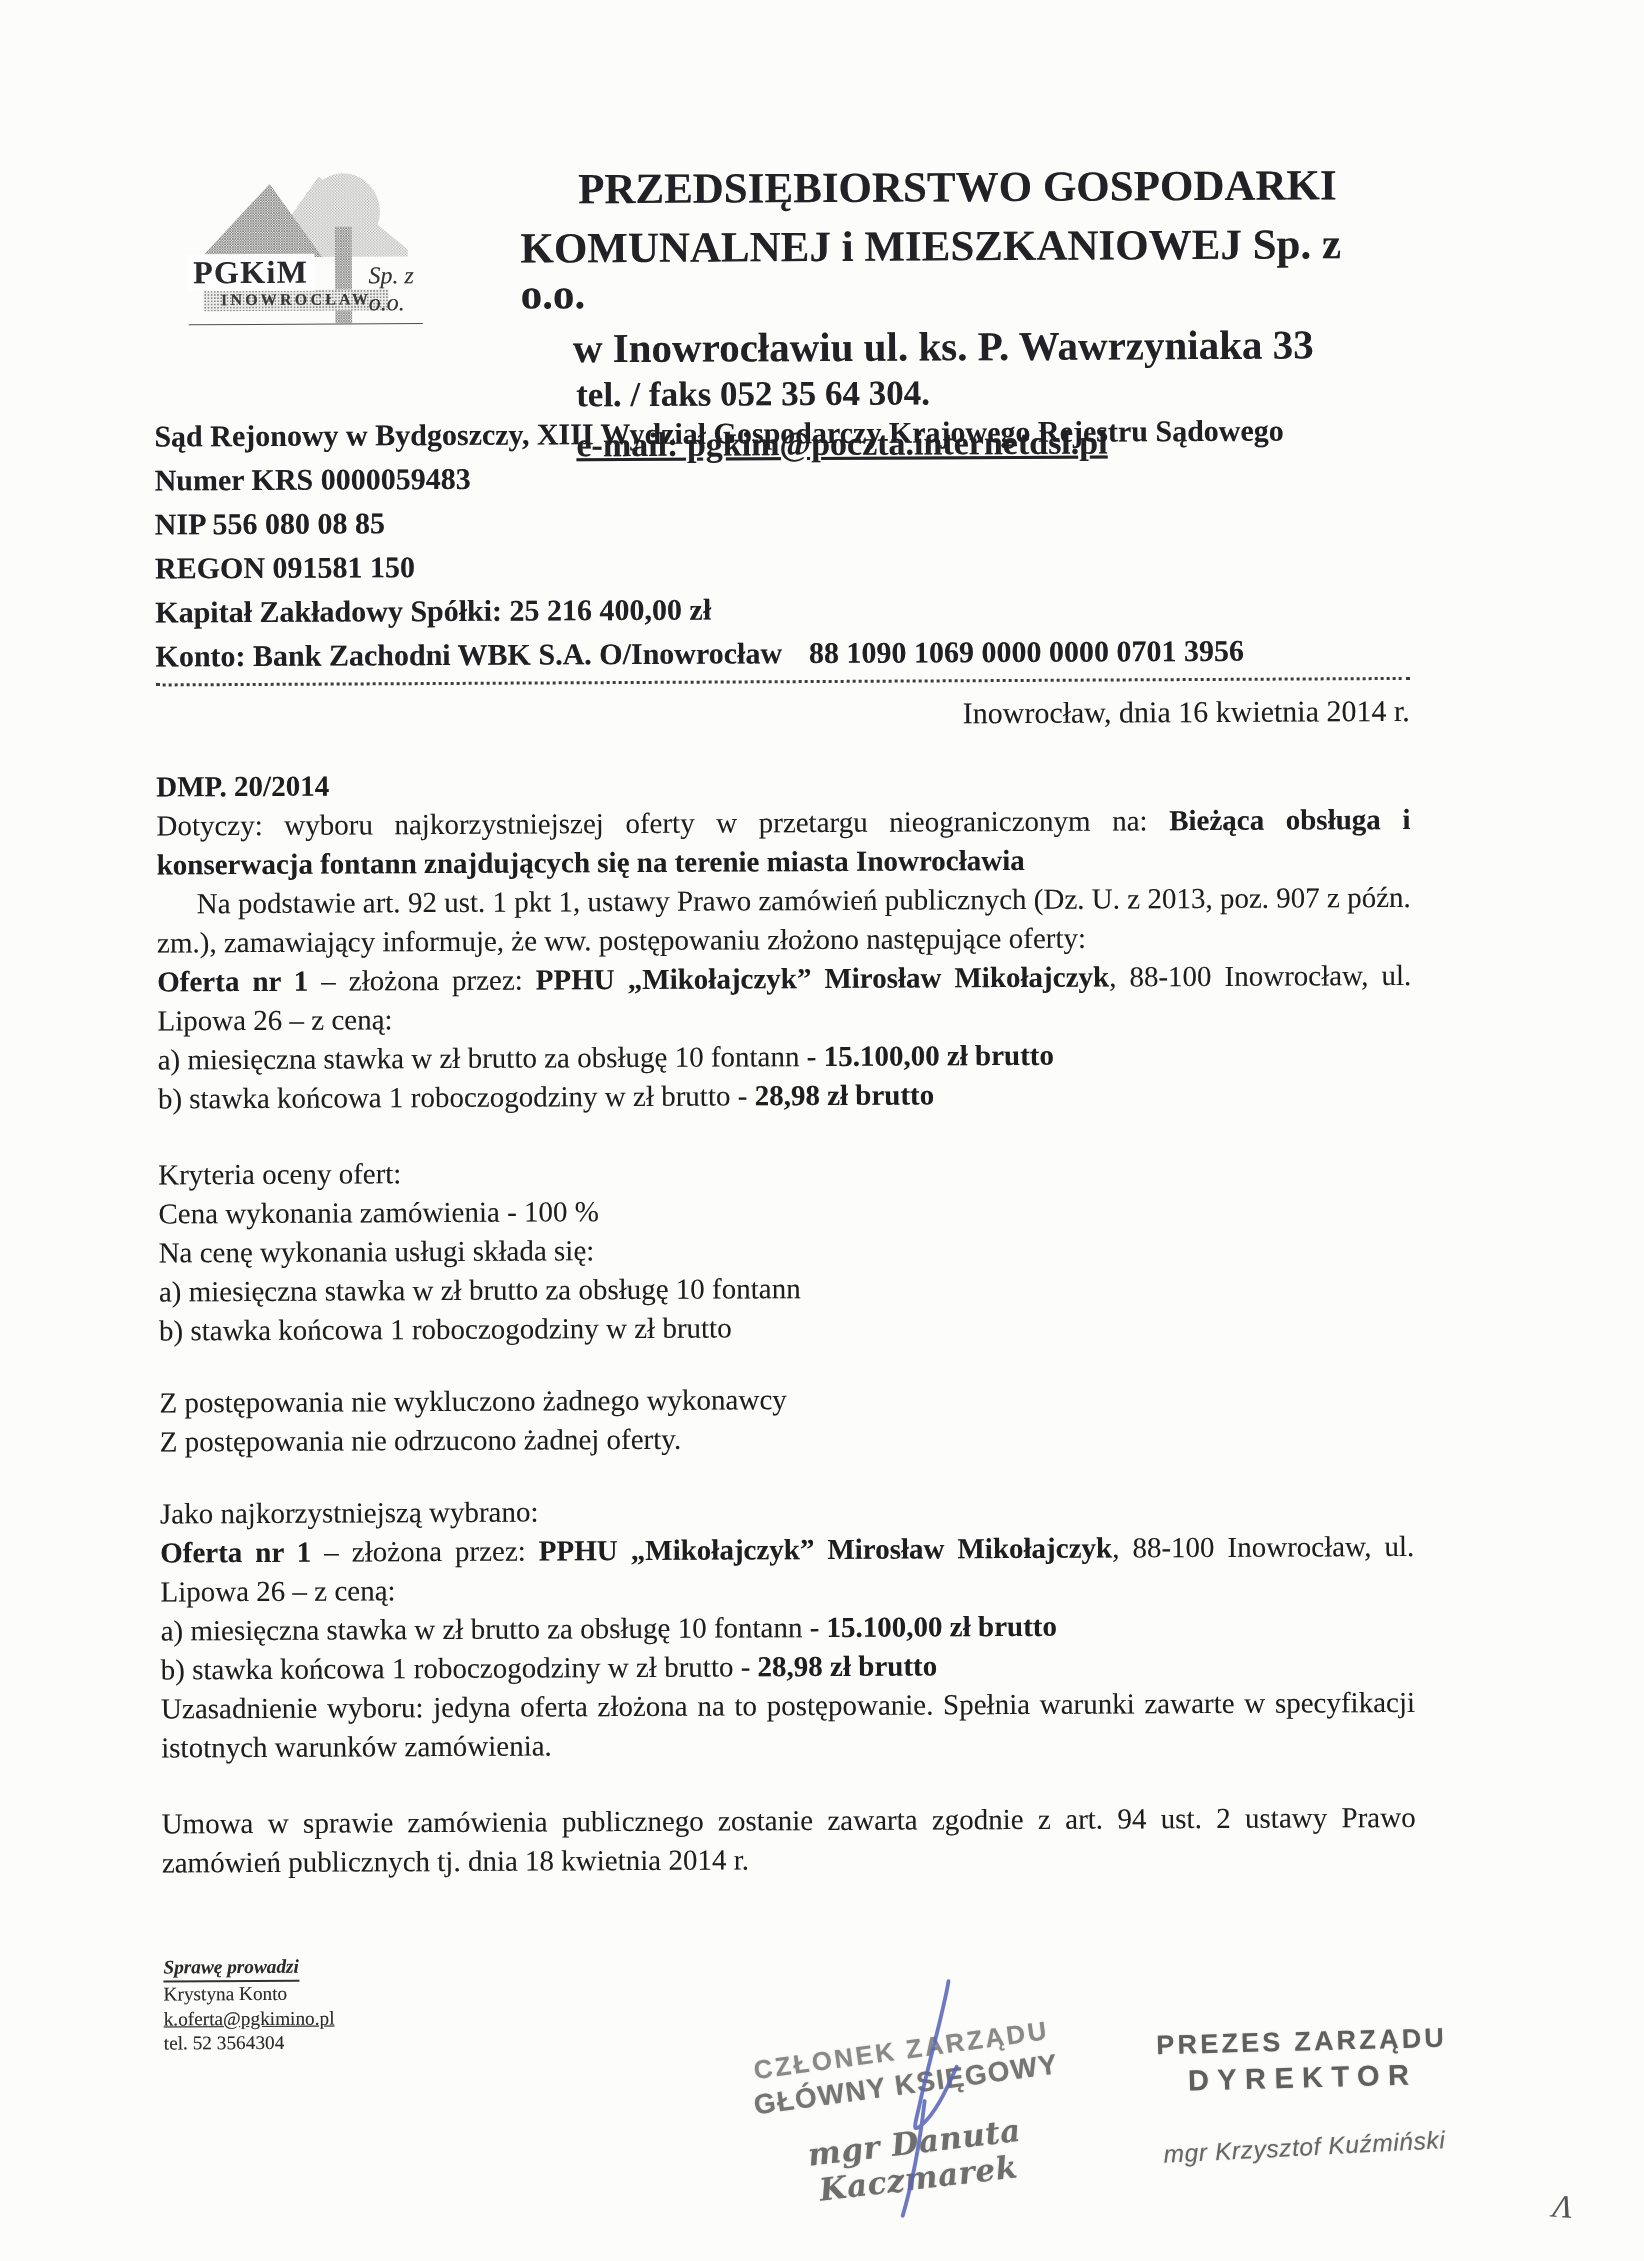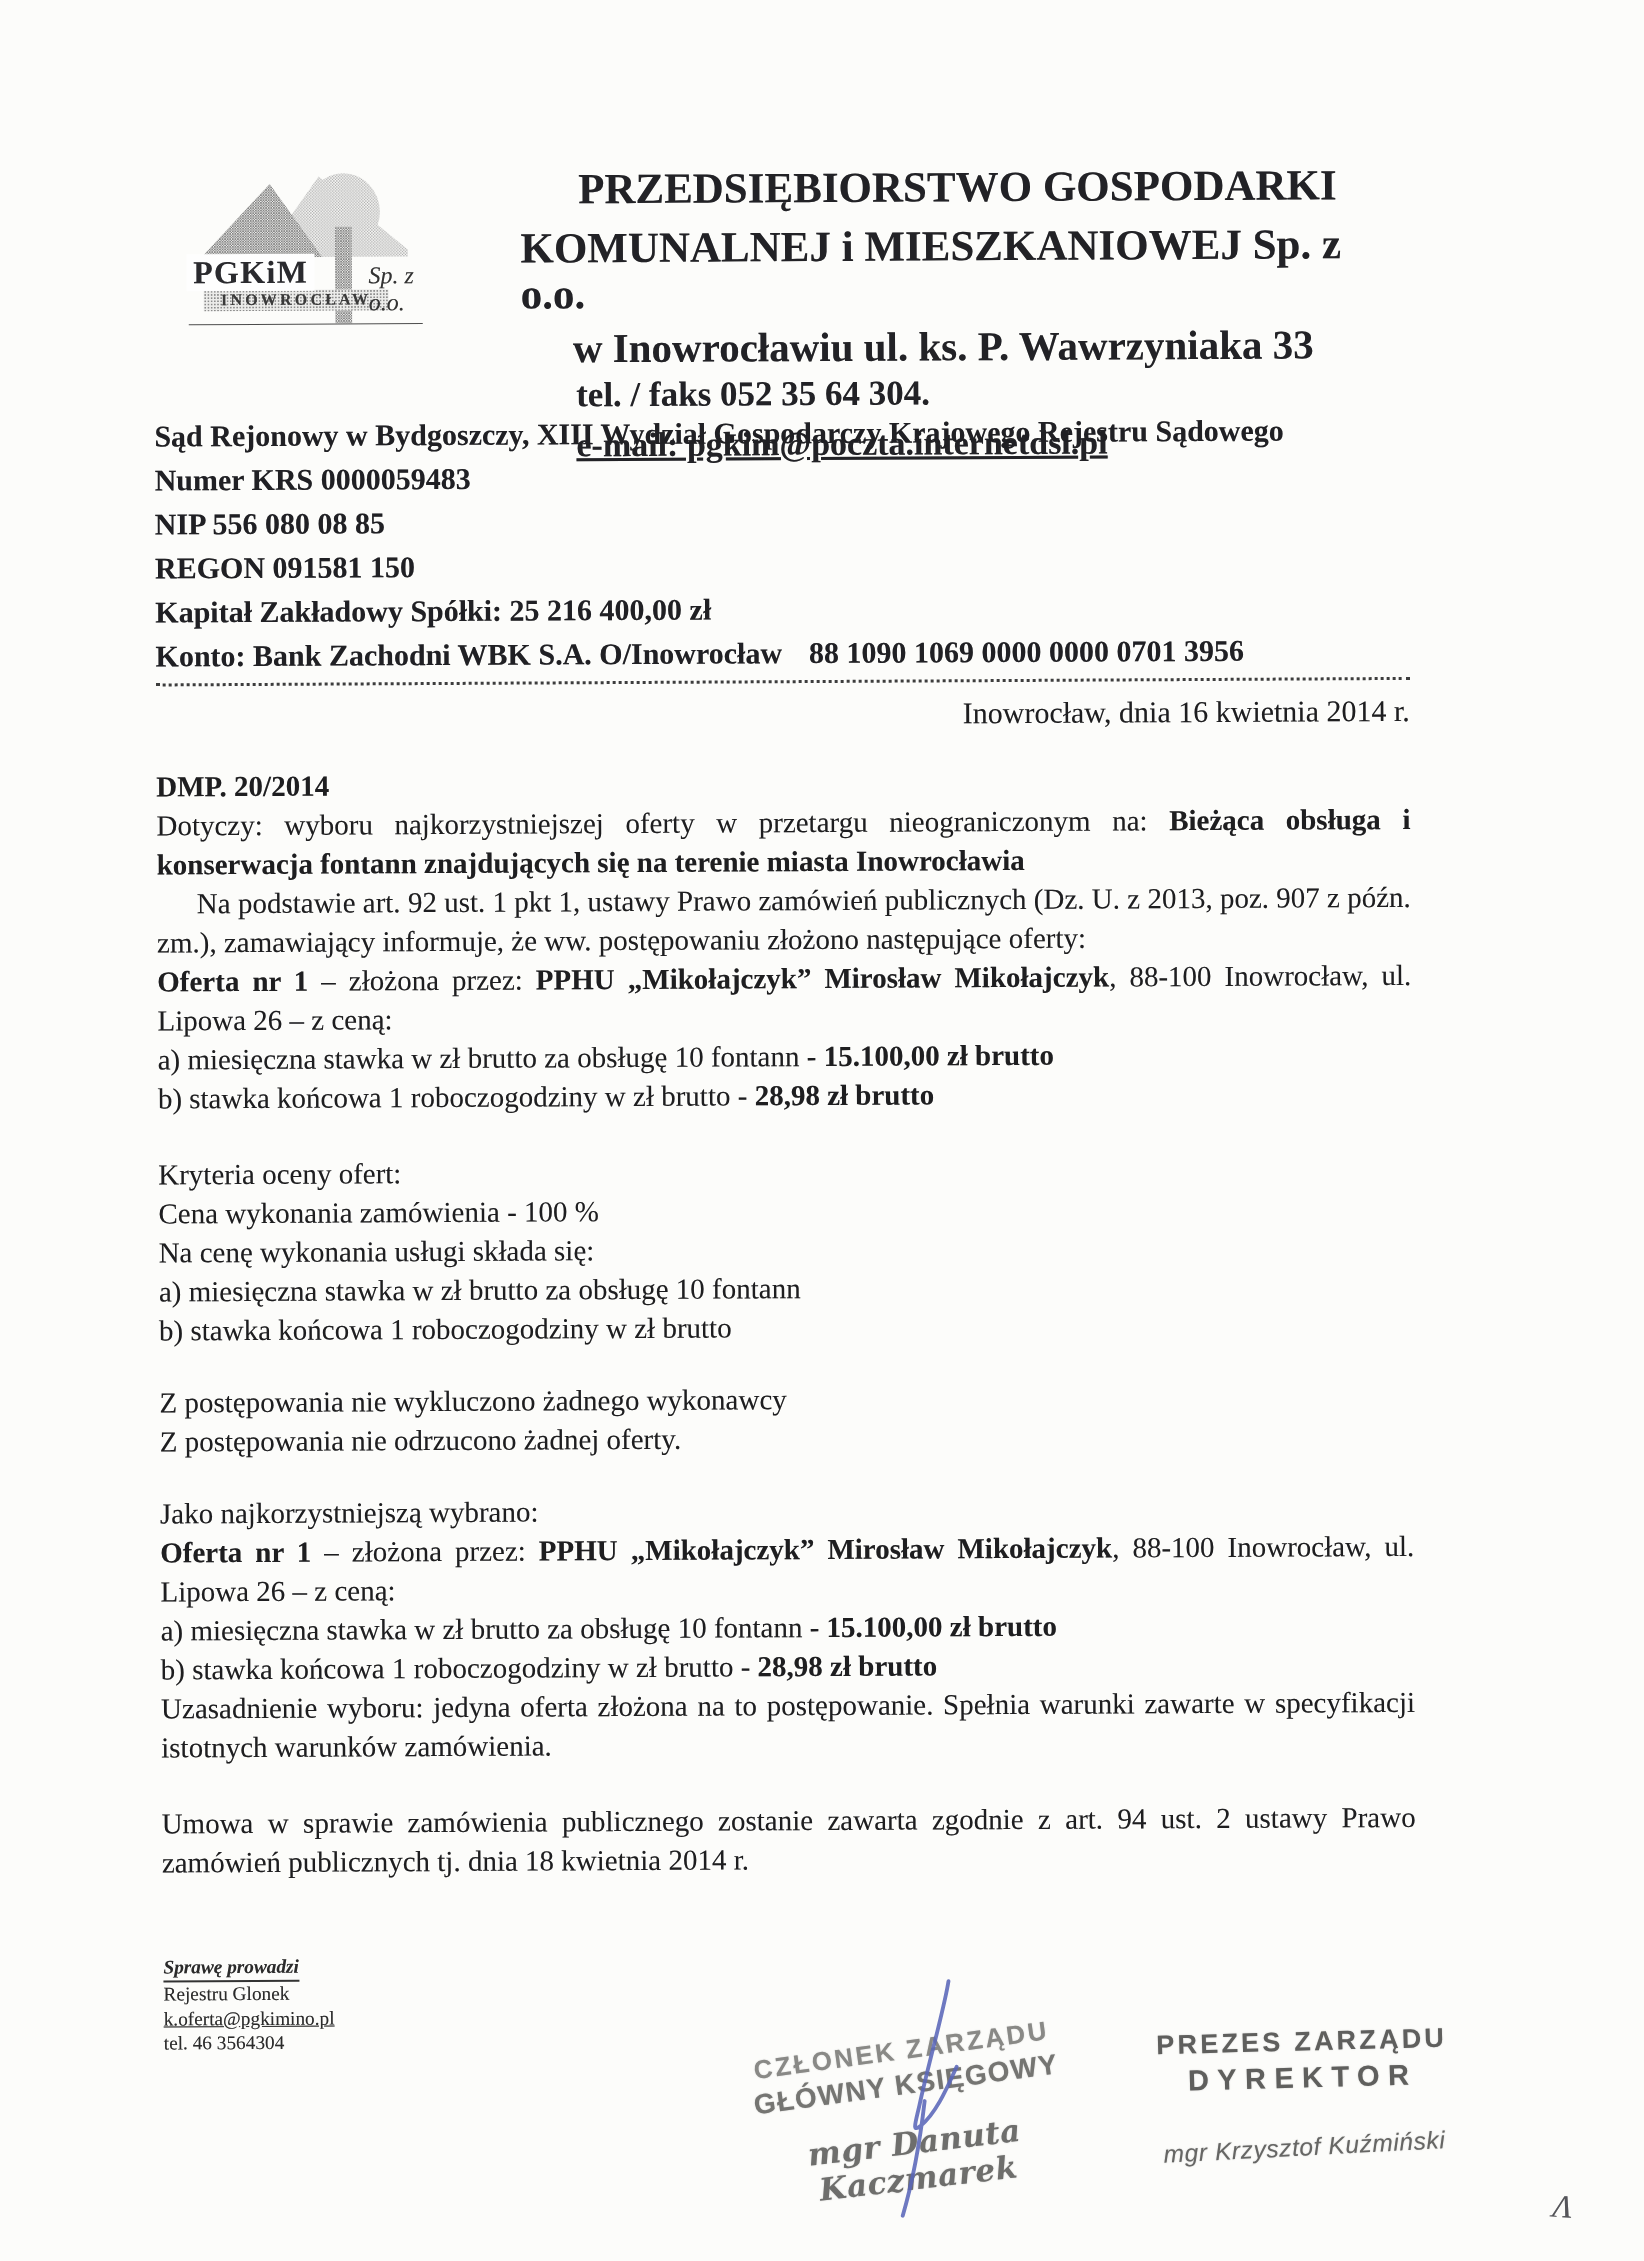--- a/index.html
+++ b/index.html
@@ -155,23 +155,23 @@
       <p><span class="b">Oferta nr 1</span><span> – złożona przez: </span><span class="b">PPHU „Mikołajczyk” Mirosław Mikołajczyk</span><span>, 88-100 Inowrocław, ul. Lipowa 26 – z ceną:</span></p>
       <p><span>a) miesięczna stawka w zł brutto za obsługę 10 fontann </span> <span class="b">- 15.100,00 zł brutto</span></p>
       <p><span>b) stawka końcowa 1 roboczogodziny w zł brutto - </span><span class="b">28,98 zł brutto</span></p>
       <p>Uzasadnienie wyboru: jedyna oferta złożona na to postępowanie. Spełnia warunki zawarte w specyfikacji istotnych warunków zamówienia.</p>
 
       <p class="gap-md">Umowa w sprawie zamówienia publicznego zostanie zawarta zgodnie z art. 94 ust. 2 ustawy Prawo zamówień publicznych tj. dnia 18 kwietnia 2014 r.</p>
     </div>
 
     <div class="handler">
       <div><span class="lbl">Sprawę prowadzi</span></div>
-      <div>Rejestru Glonek</div>
+      <div>Krystyna Konto</div>
       <div class="mail">k.oferta@pgkimino.pl</div>
-      <div>tel. 46 3564304</div>
+      <div>tel. 52 3564304</div>
     </div>
 
     <div class="stamp stamp-mid">
       <div class="l1">CZŁONEK ZARZĄDU</div>
       <div class="l2">GŁÓWNY KSIĘGOWY</div>
       <div class="nm">mgr Danuta Kaczmarek</div>
     </div>
 
     <svg class="signature-svg" viewBox="0 0 300 400">
       <path d="M185,18 C178,62 152,150 139,210 C132,240 127,252 140,243 C167,222 187,172 197,151

